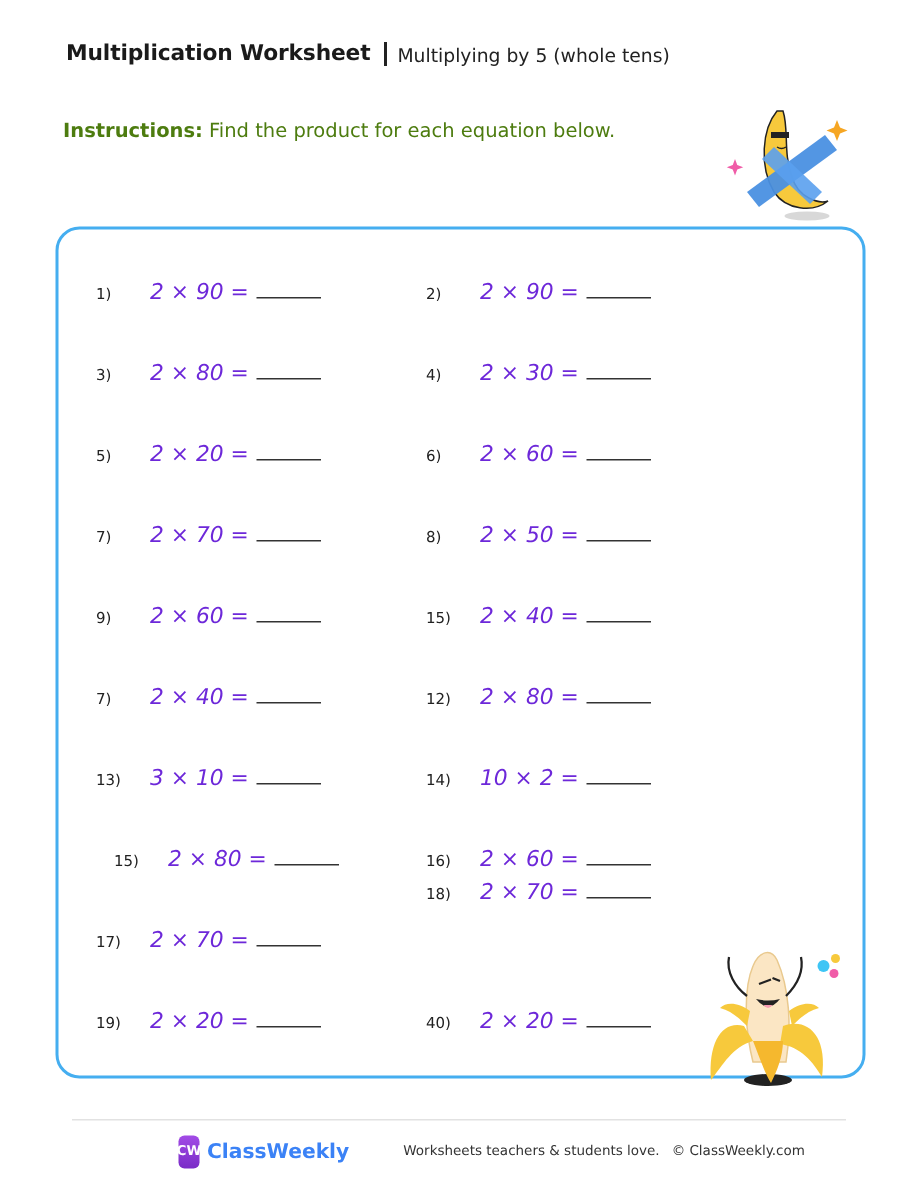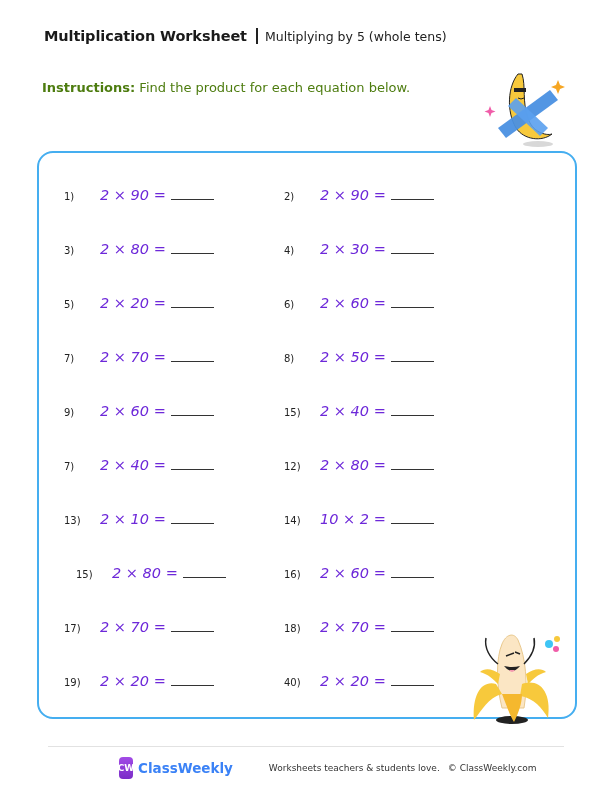--- a/index.html
+++ b/index.html
@@ -109,21 +109,21 @@
       <span class="eq">2 × 40 =</span>
       <span class="blank"></span>
     </div>
   <div class="problem" style="left:284px;top:457px">
       <span class="num">12)</span>
       <span class="eq">2 × 80 =</span>
       <span class="blank"></span>
     </div>
   <div class="problem" style="left:64px;top:511px">
       <span class="num">13)</span>
-      <span class="eq">2 × 10 =</span>
+      <span class="eq">3 × 10 =</span>
       <span class="blank"></span>
     </div>
   <div class="problem" style="left:284px;top:511px">
       <span class="num">14)</span>
       <span class="eq">10 × 2 =</span>
       <span class="blank"></span>
     </div>
   <div class="problem" style="left:76px;top:565px">
       <span class="num">15)</span>
       <span class="eq">2 × 80 =</span>
@@ -132,21 +132,21 @@
   <div class="problem" style="left:284px;top:565px">
       <span class="num">16)</span>
       <span class="eq">2 × 60 =</span>
       <span class="blank"></span>
     </div>
   <div class="problem" style="left:64px;top:619px">
       <span class="num">17)</span>
       <span class="eq">2 × 70 =</span>
       <span class="blank"></span>
     </div>
-  <div class="problem" style="left:284px;top:619px">
+  <div class="problem" style="left:284px;top:587px">
       <span class="num">18)</span>
       <span class="eq">2 × 70 =</span>
       <span class="blank"></span>
     </div>
   <div class="problem" style="left:64px;top:673px">
       <span class="num">19)</span>
       <span class="eq">2 × 20 =</span>
       <span class="blank"></span>
     </div>
   <div class="problem" style="left:284px;top:673px">

